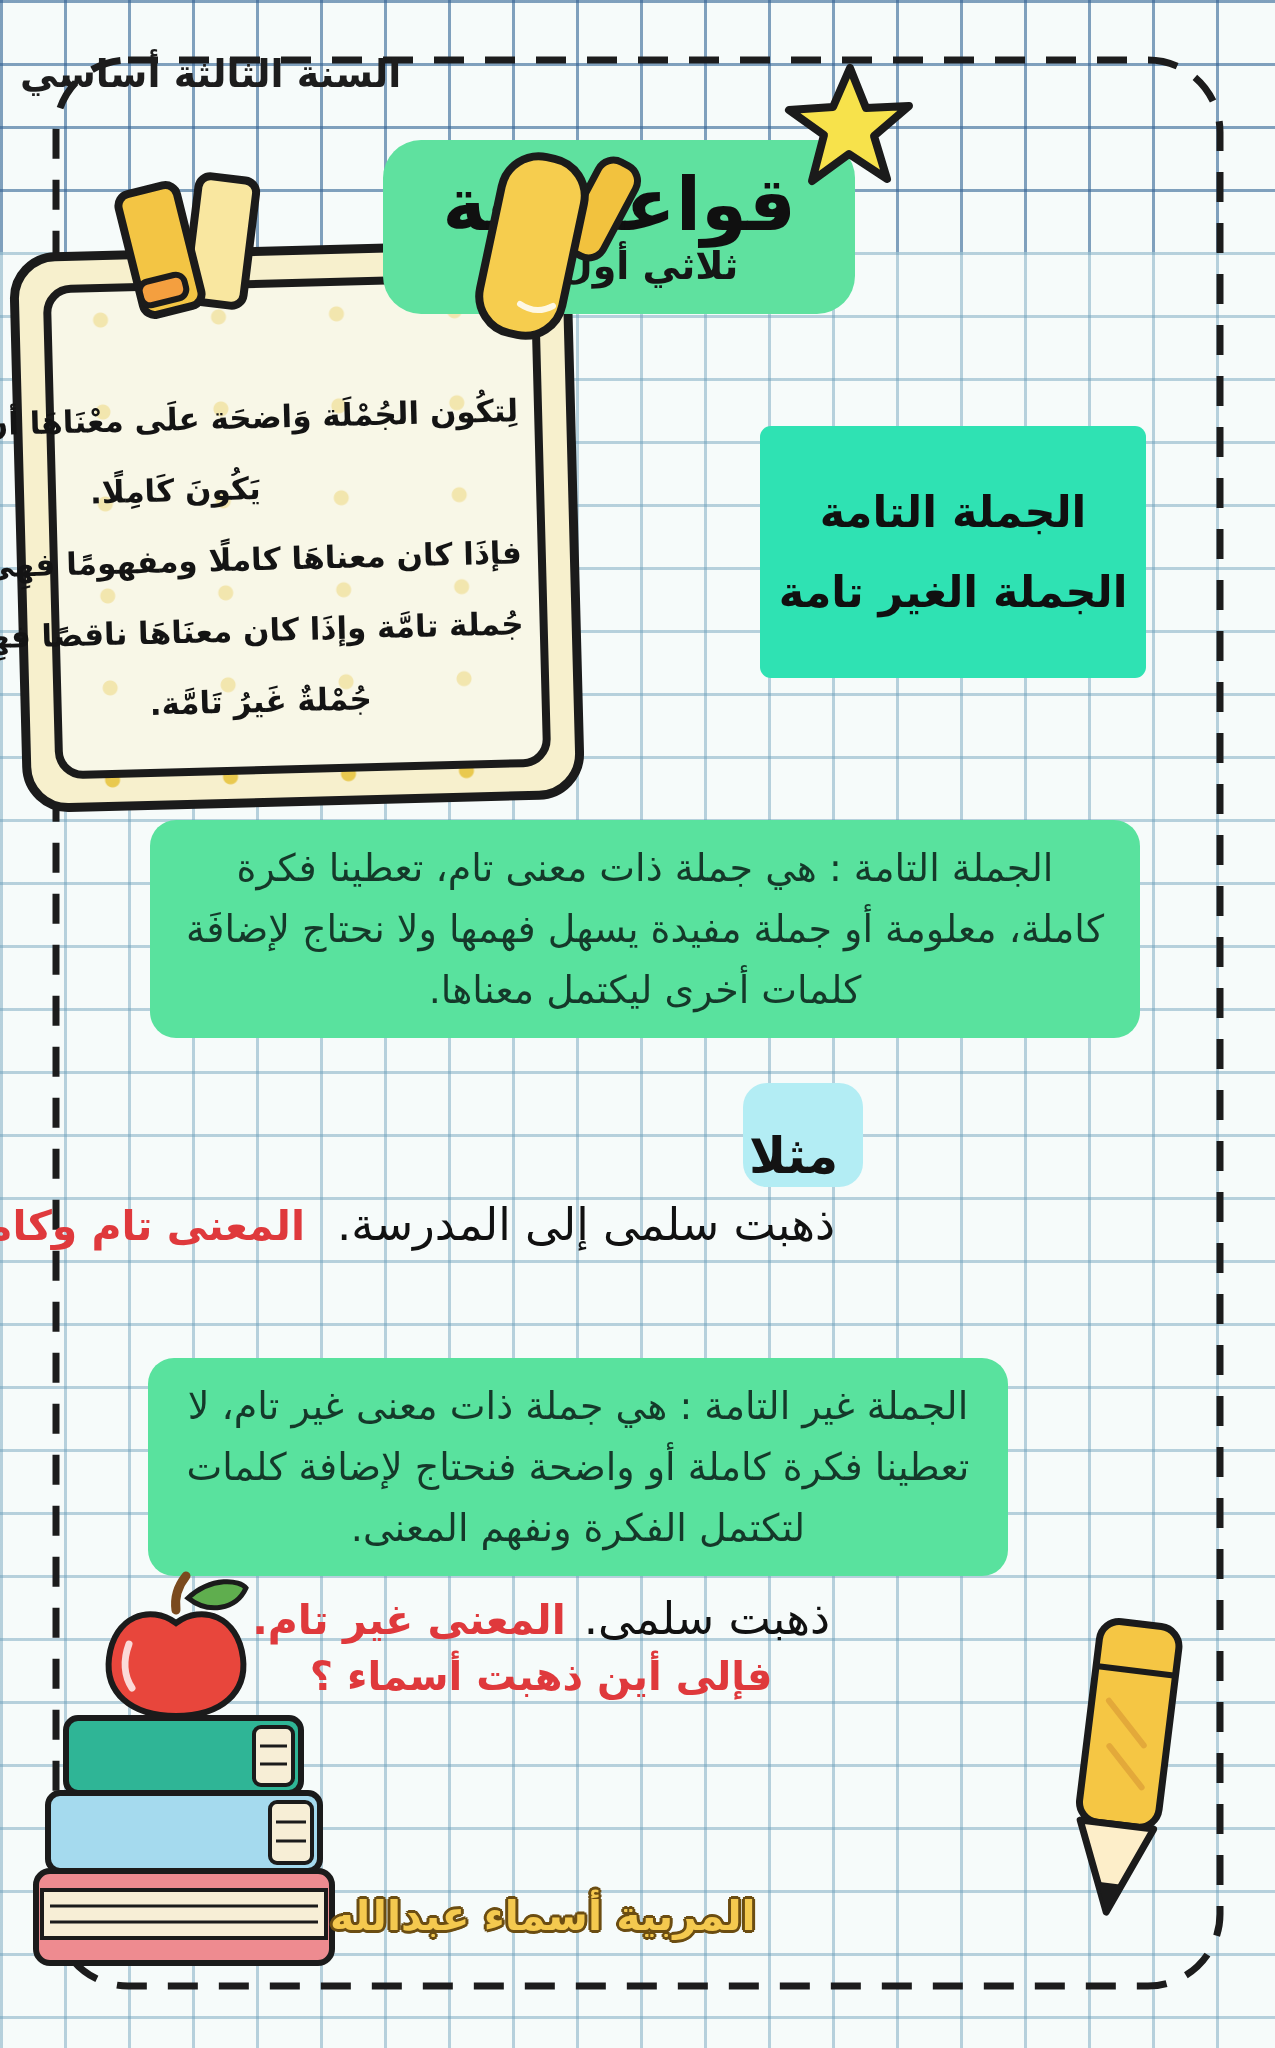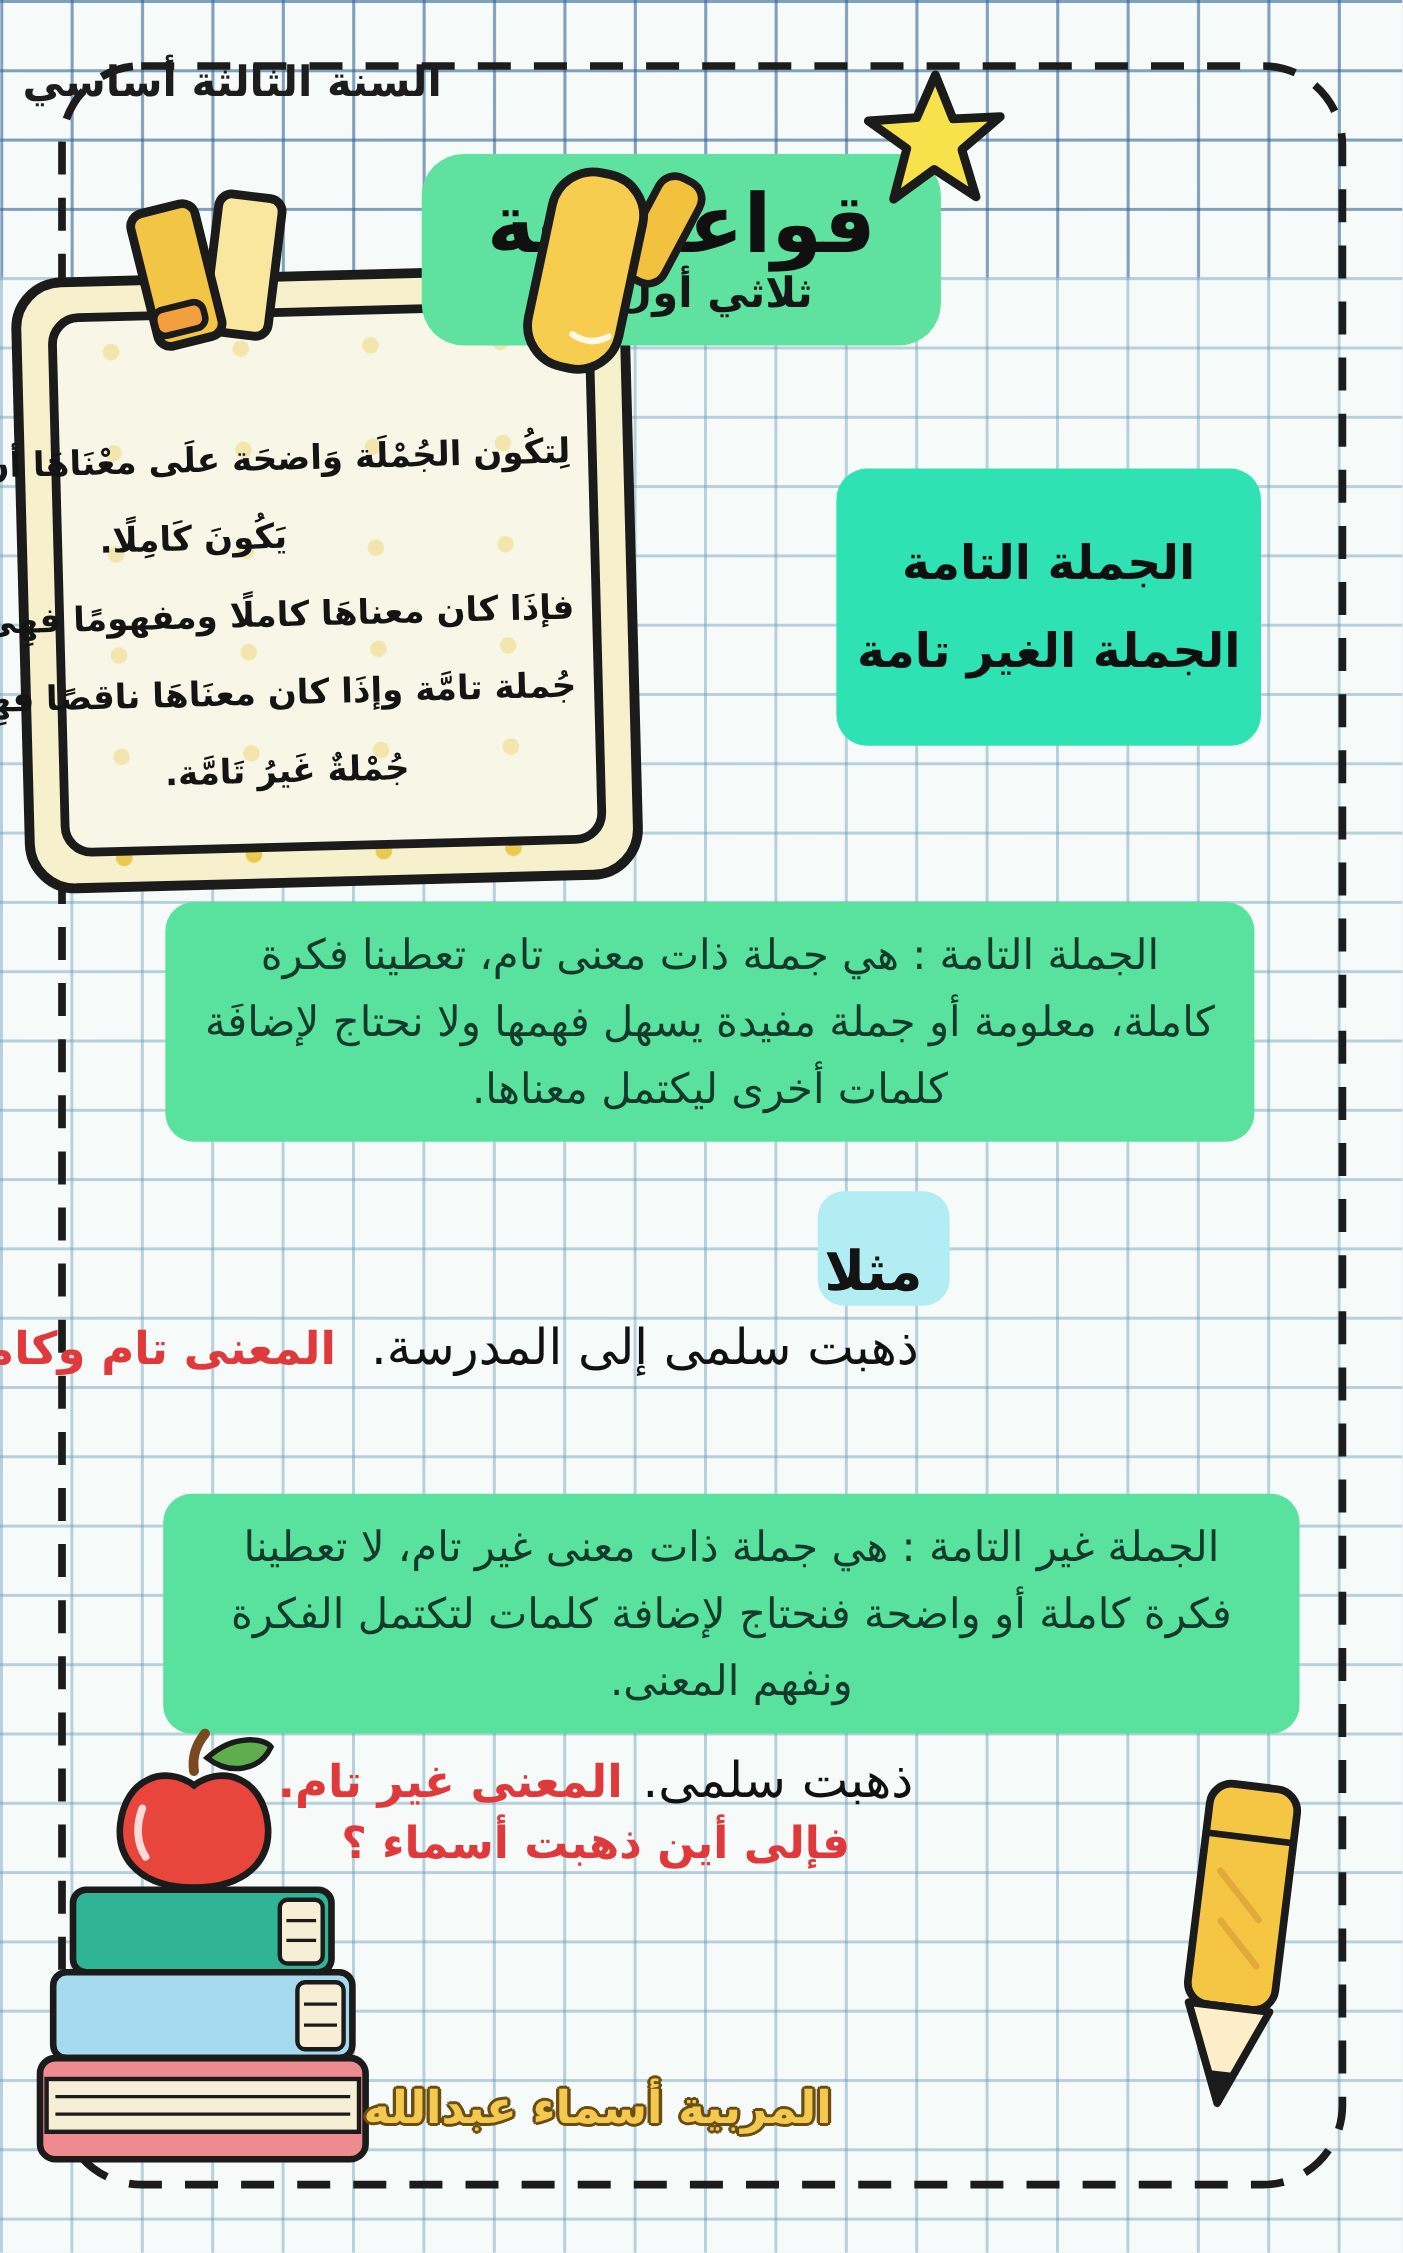--- a/index.html
+++ b/index.html
@@ -60,35 +60,35 @@
   .board-line{
     font-size:31px;font-weight:bold;color:#141414;
     line-height:71px;white-space:nowrap;direction:rtl;
   }
   .bl-right{text-align:right;padding-right:16px;}
   .bl-left{text-align:left;padding-left:34px;}
   .bl-left2{text-align:left;padding-left:88px;}
   .topic-box{
     position:absolute;left:760px;top:426px;width:386px;height:252px;z-index:2;
     background:var(--topic-box,#2fe2b3);
-    border-radius:28px;
+    border-radius:11px;
     display:flex;flex-direction:column;align-items:center;justify-content:center;gap:30px;
   }
   .topic-box div{font-size:43px;font-weight:bold;color:#101010;white-space:nowrap;}
   .def-box{
     position:absolute;z-index:2;
     background:var(--definition-box,#59e29e);
     border-radius:26px;
     padding:18px 34px;
     font-size:38px;font-weight:normal;
     color:var(--definition-text,#15392a);
     line-height:1.6;text-align:center;direction:rtl;
   }
   .def-1{left:150px;top:820px;width:990px;}
-  .def-2{left:148px;top:1358px;width:1033px;}
+  .def-2{left:148px;top:1358px;width:860px;}
   .example-label-box{
     position:absolute;left:743px;top:1083px;width:120px;height:104px;z-index:2;
     background:var(--example-label-box,#b3edf4);border-radius:24px;
   }
   .example-label-box span{
     position:absolute;left:6px;bottom:2px;
     font-size:50px;font-weight:bold;color:#131313;
   }
   .example-row{
     position:absolute;z-index:3;direction:rtl;

